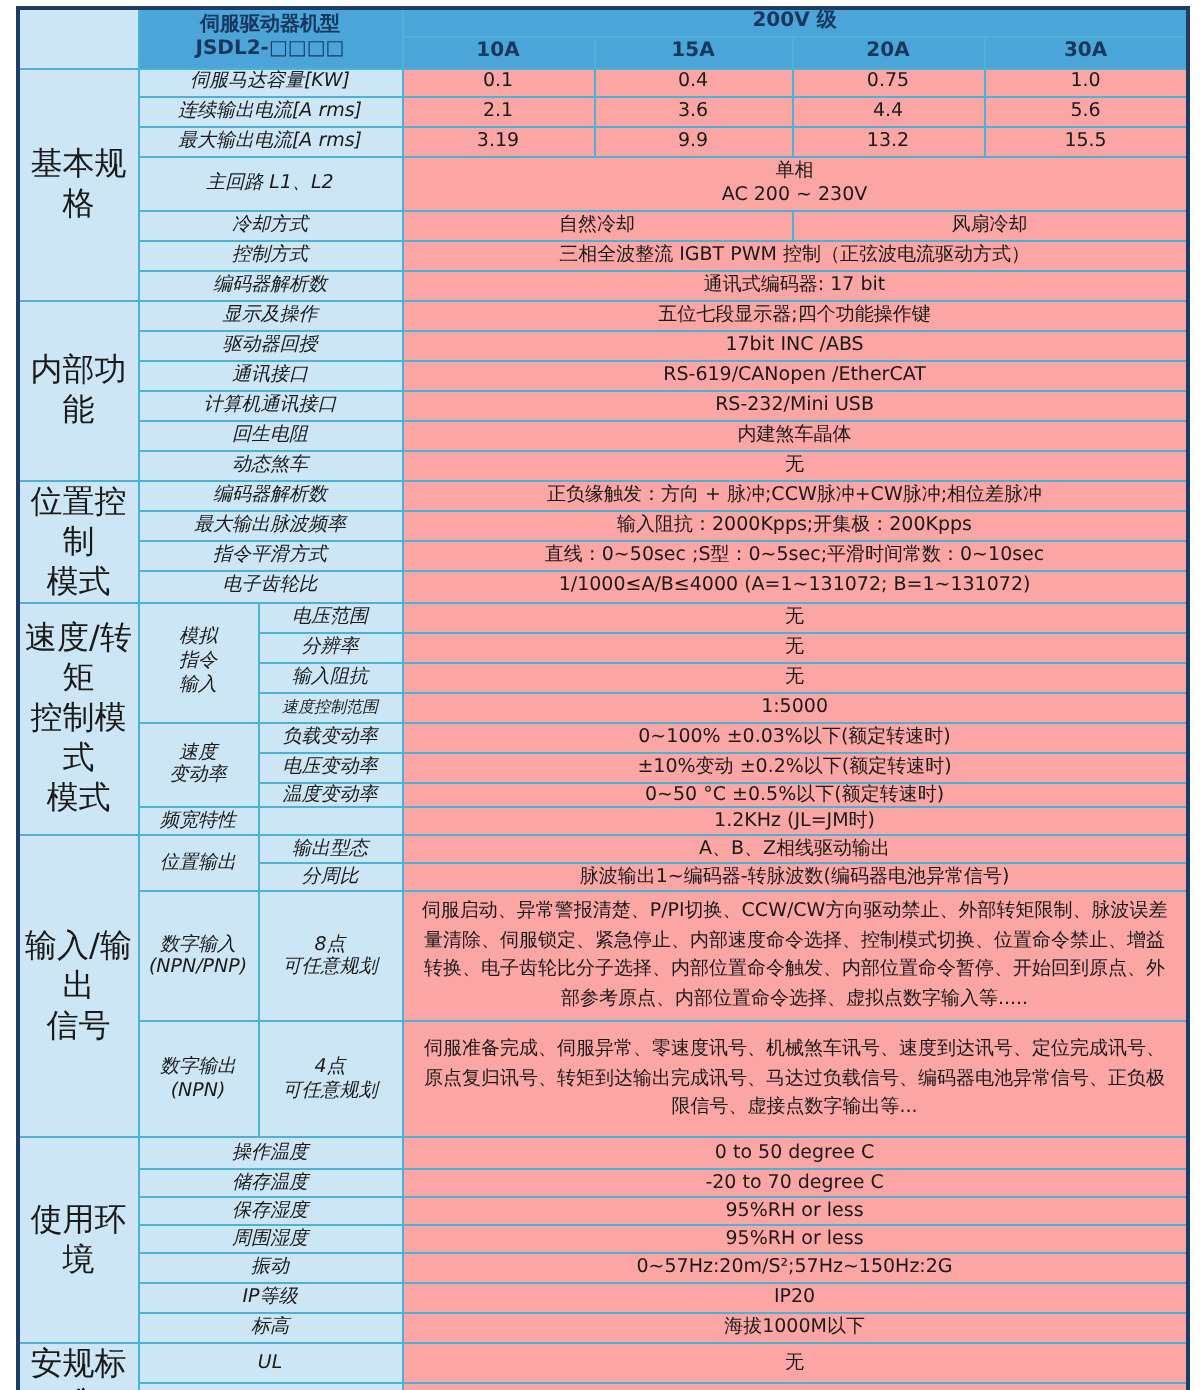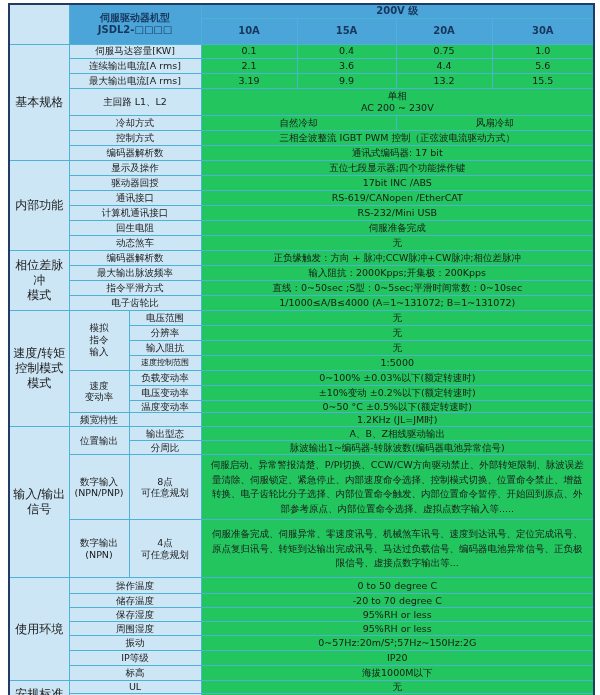--- a/index.html
+++ b/index.html
@@ -21,26 +21,26 @@
     color: var(--value-text, #1a1a1a);
     padding: 0 2px;
     overflow: hidden;
   }
   td.hcell {
     background: var(--header-bg, #4ba5d8);
     color: var(--header-text, #17375e);
     font-weight: bold;
     font-size: 10px;
   }
-  td.lab { background: var(--label-bg, #cde6f5); }
-  td.sec { background: var(--label-bg, #cde6f5); font-size: 12px; }
+  td.lab { background: var(--label-bg, #cde6f5); font-style: italic; }
+  td.sec { background: var(--label-bg, #cde6f5); font-size: 16px; }
   .pre { white-space: pre-line; }
   .small { font-size: 8px; }
   .longtext { line-height: 1.55; padding: 2px 6px; }
-  td.val { background: #22c55e; }
+  td.val { background: #fca5a5; }
 </style>
 </head>
 <body>
 
 <div class="page">
 <table class="spec">
 <colgroup>
   <col style="width:60px">
         <col style="width:60px">
         <col style="width:72px">
@@ -50,21 +50,21 @@
         <col style="width:102px">
 </colgroup>
 <tbody>
 
   <tr style="height:14px">
     <td class="lab" rowspan="2"></td>
     <td class="hcell pre" colspan="2" rowspan="2">伺服驱动器机型
 JSDL2-□□□□</td>
     <td class="hcell" colspan="4">200V 级</td>
   </tr>
-  <tr style="height:26px">
+  <tr style="height:16px">
     <td class="hcell">10A</td>
     <td class="hcell">15A</td>
     <td class="hcell">20A</td>
     <td class="hcell">30A</td>
   </tr>
 
   <tr style="height:14px">
     <td class="sec" rowspan="7">基本规格</td>
     <td class="lab" colspan="2">伺服马达容量[KW]</td>
     <td class="val">0.1</td>
@@ -117,29 +117,29 @@
   <tr style="height:15px">
     <td class="lab" colspan="2">通讯接口</td>
     <td class="val" colspan="4">RS-619/CANopen /EtherCAT</td>
   </tr>
   <tr style="height:15px">
     <td class="lab" colspan="2">计算机通讯接口</td>
     <td class="val" colspan="4">RS-232/Mini USB</td>
   </tr>
   <tr style="height:15px">
     <td class="lab" colspan="2">回生电阻</td>
-    <td class="val" colspan="4">伺服准备完成</td>
+    <td class="val" colspan="4">内建煞车晶体</td>
   </tr>
   <tr style="height:15px">
     <td class="lab" colspan="2">动态煞车</td>
     <td class="val" colspan="4">无</td>
   </tr>
 
   <tr style="height:15px">
-    <td class="sec pre" rowspan="4">相位差脉冲
+    <td class="sec pre" rowspan="4">位置控制
 模式</td>
     <td class="lab" colspan="2">编码器解析数</td>
     <td class="val" colspan="4">正负缘触发：方向 + 脉冲;CCW脉冲+CW脉冲;相位差脉冲</td>
   </tr>
   <tr style="height:15px">
     <td class="lab" colspan="2">最大输出脉波频率</td>
     <td class="val" colspan="4">输入阻抗：2000Kpps;开集极：200Kpps</td>
   </tr>
   <tr style="height:15px">
     <td class="lab" colspan="2">指令平滑方式</td>

